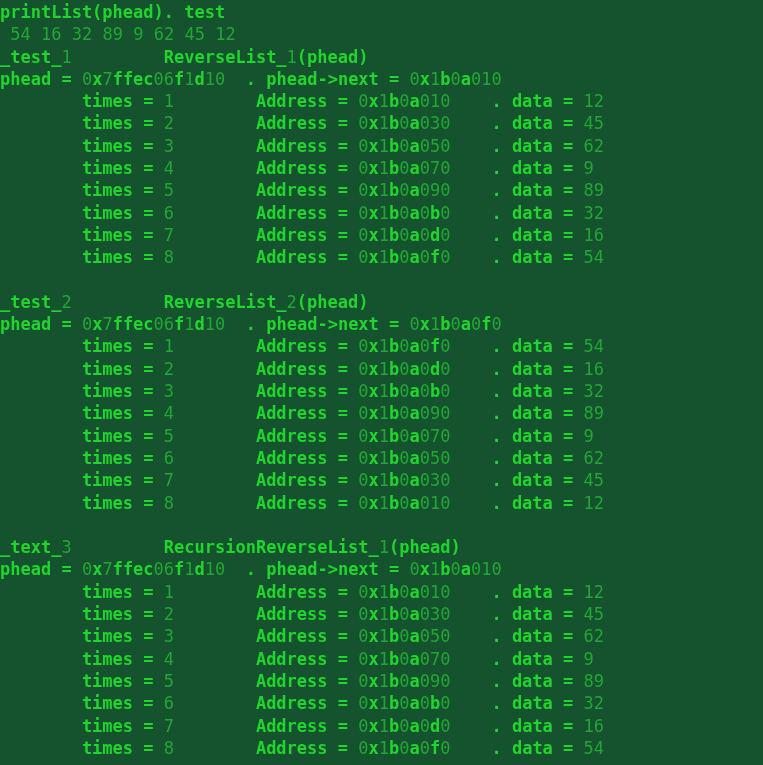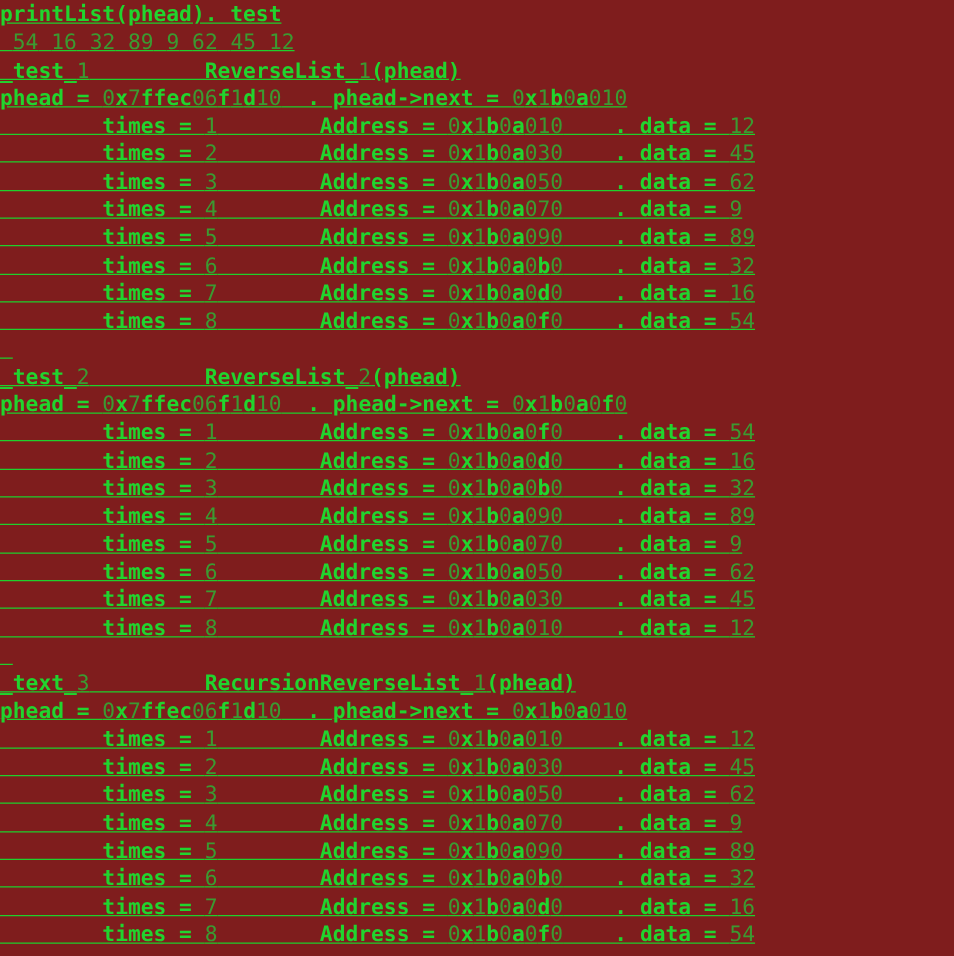--- a/index.html
+++ b/index.html
@@ -11,30 +11,29 @@
   body {
     width: 763px;
     height: 765px;
     overflow: hidden;
     font-family: "DejaVu Sans Mono", "Liberation Mono", monospace;
   }
   #terminal {
     position: relative;
     width: 763px;
     height: 765px;
-    background: #7f1d1d;
+    background: #14532d;
     color: #1fd02c;
     font-family: "DejaVu Sans Mono", "Liberation Mono", monospace;
     font-size: 17px;
     line-height: 22.3px;
     padding: 1px 14px 0 0;
     box-sizing: border-box;
     white-space: pre;
     letter-spacing: 0px;
-    text-decoration: underline;
   }
   .line {
     height: 22.3px;
     white-space: pre;
     font-family: "DejaVu Sans Mono", "Liberation Mono", monospace;
   }
   .line.blank {
     height: 22.3px;
   }
   

